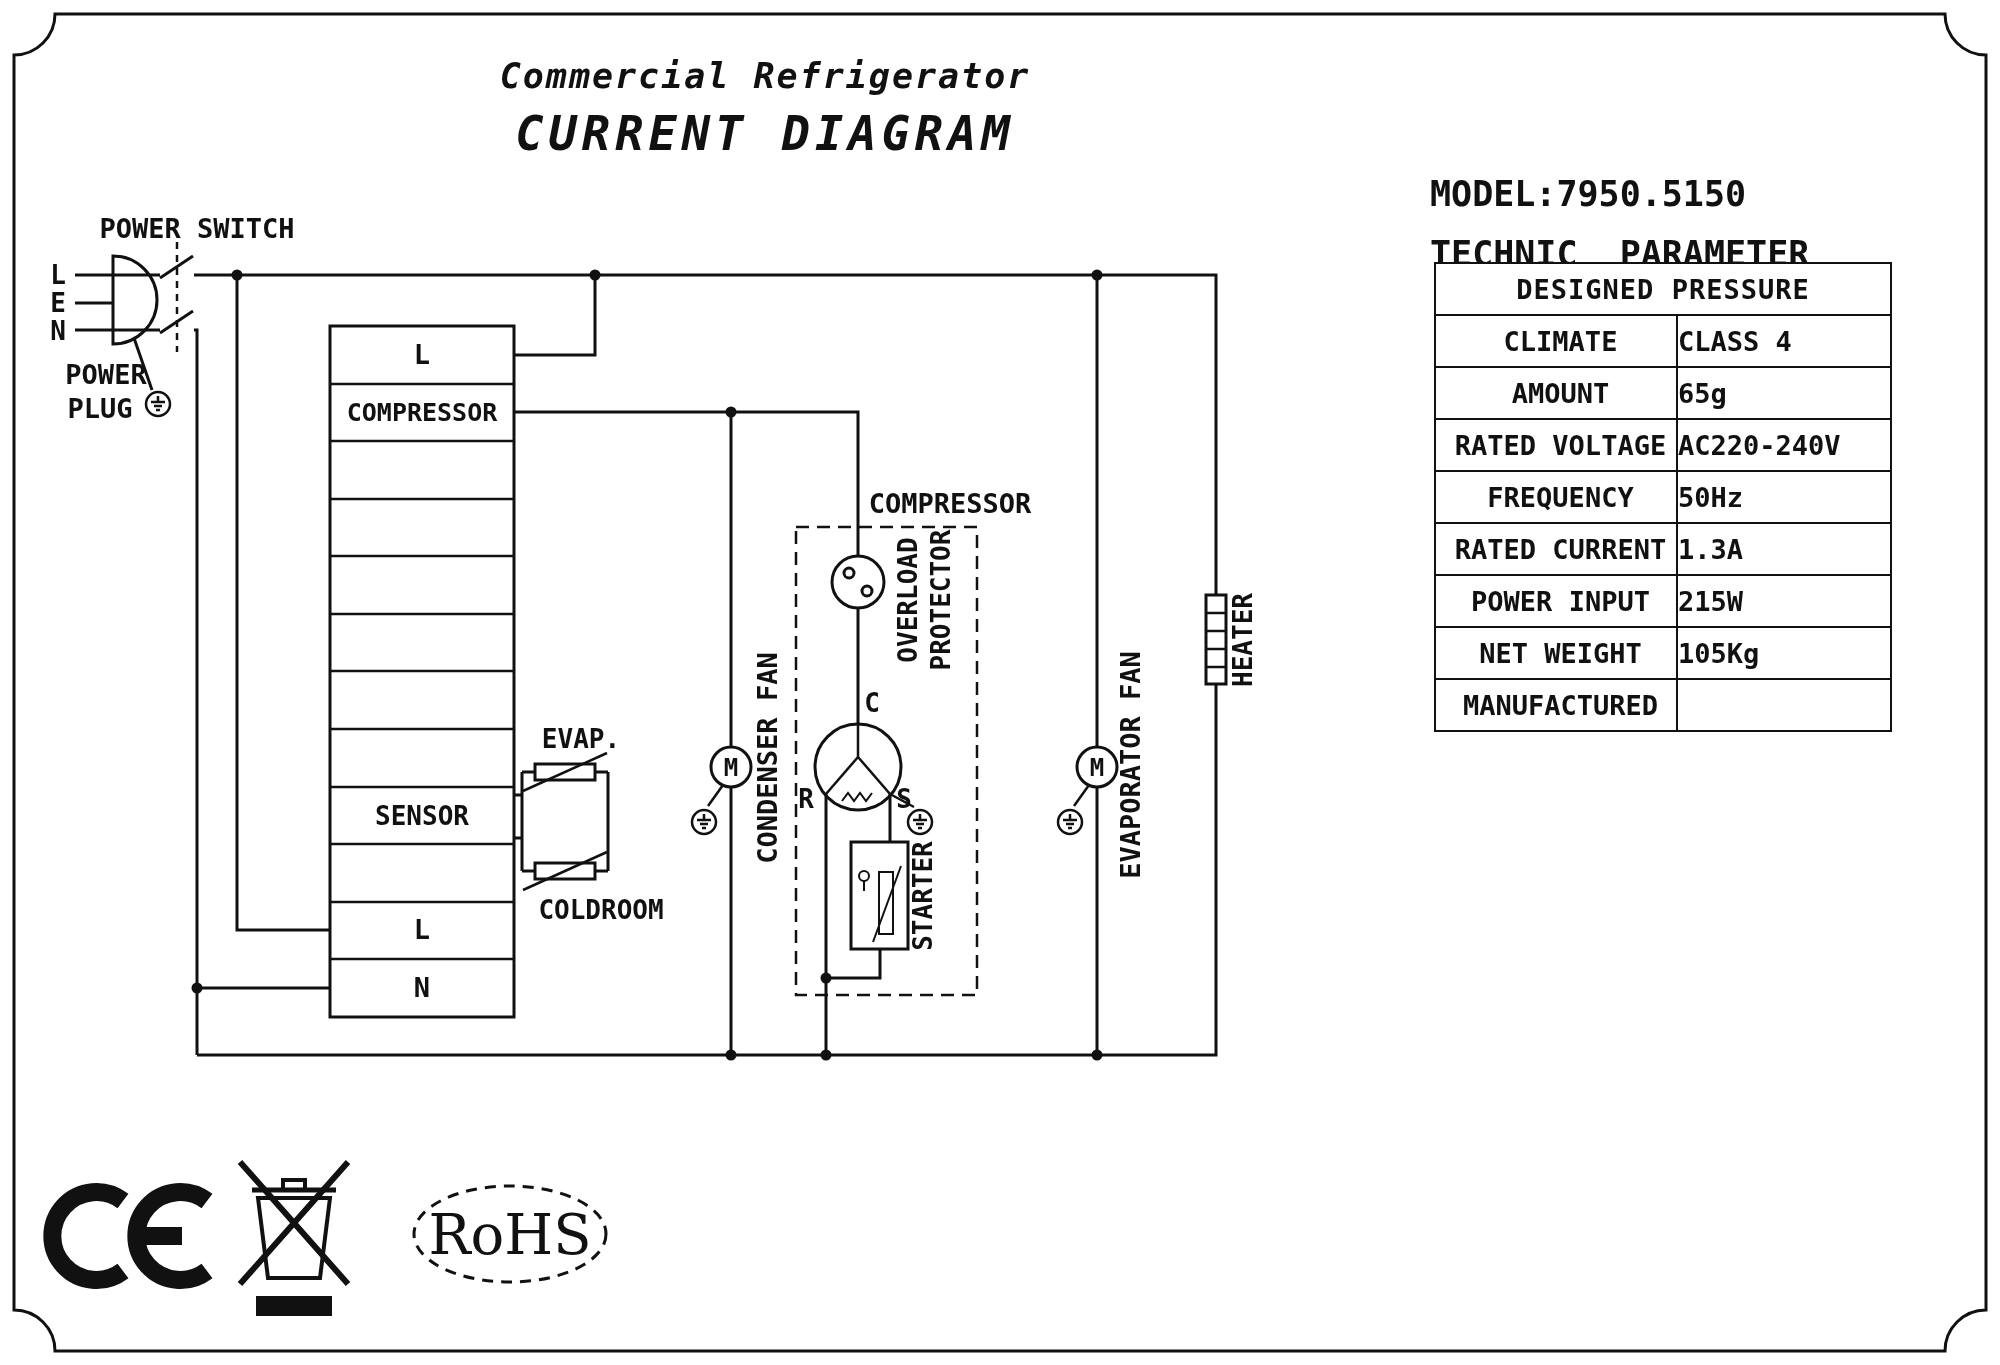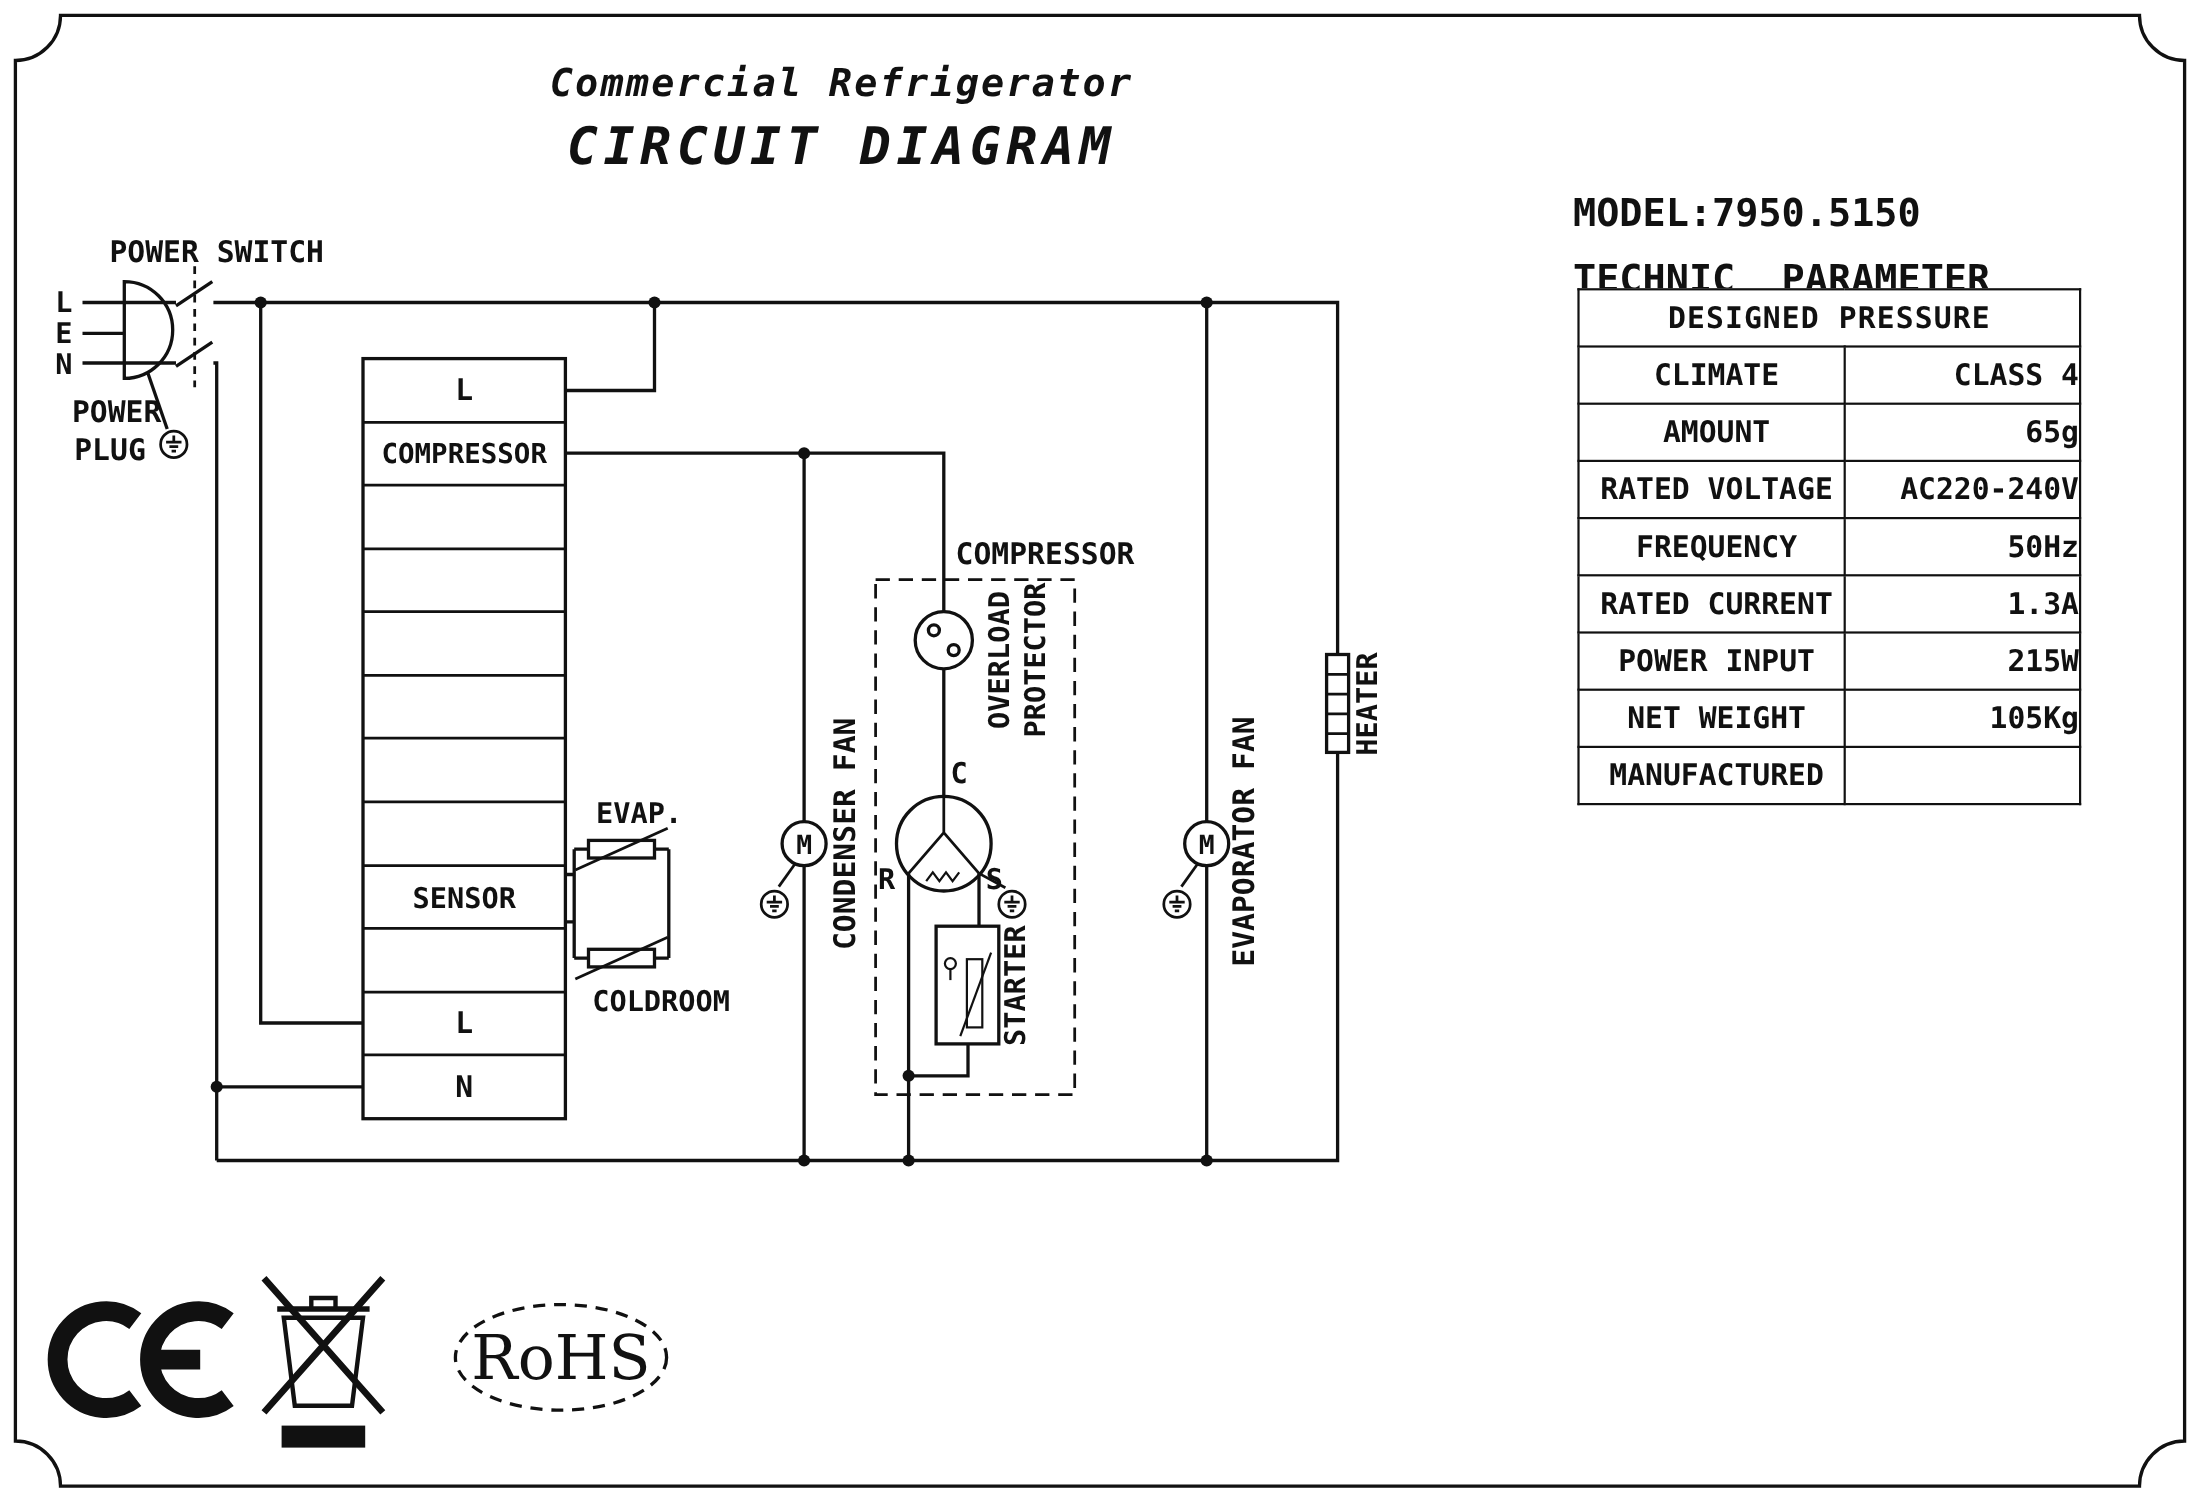--- a/index.html
+++ b/index.html
@@ -19,21 +19,21 @@
   .model-block { position:absolute; left:1430px; top:138px;margin-top:36px; }
   .model-line { font-size:35px; font-weight:bold; white-space:pre; }
   .param-line { font-size:35px; font-weight:bold; margin-top:20px; white-space:pre; }
 
   .param-table { position:absolute; left:1434px; top:262px; border-collapse:collapse; background:#fff; }
   .param-table th, .param-table td {
     border:2px solid #111; height:52px; font-size:27px; font-weight:bold; color:#111;
   }
   .param-table th.header-cell { width:456px; text-align:center; letter-spacing:1px; }
   .param-table td.label-cell { width:242px; text-align:center; padding-left:9px; }
-  .param-table td.value-cell { width:214px; text-align:right; }
+  .param-table td.value-cell { width:214px; text-align:left; }
 </style>
 </head>
 <body>
 
 <div class="page">
 
   <svg class="art" width="2000" height="1365" viewBox="0 0 2000 1365">
 
     <path d="M 55,14 H 1945 A 41,41 0 0 0 1986,55 V 1310 A 41,41 0 0 0 1945,1351 H 55 A 41,41 0 0 0 14,1310 V 55 A 41,41 0 0 0 55,14 Z" fill="none" stroke="#111" stroke-width="3"></path>
 
@@ -187,21 +187,21 @@
     </g>
 
     <g>
       <ellipse cx="510" cy="1234" rx="96" ry="48" fill="none" stroke="#111" stroke-width="3" stroke-dasharray="11 8"></ellipse>
       <text x="510" y="1254" font-size="56" fill="#111" text-anchor="middle" font-family="DejaVu Serif, Liberation Serif, serif">RoHS</text>
     </g>
   </svg>
 
   <div class="title-block">
     <div class="title-line1">Commercial Refrigerator</div>
-    <div class="title-line2">CIRCUIT DIAGRAM</div>
+    <div class="title-line2">CURRENT DIAGRAM</div>
   </div>
 
   <div class="model-block">
     <div class="model-line">MODEL:7950.5150</div>
     <div class="param-line">TECHNIC  PARAMETER</div>
   </div>
 
   <table class="param-table">
     <tbody>
         <tr>

